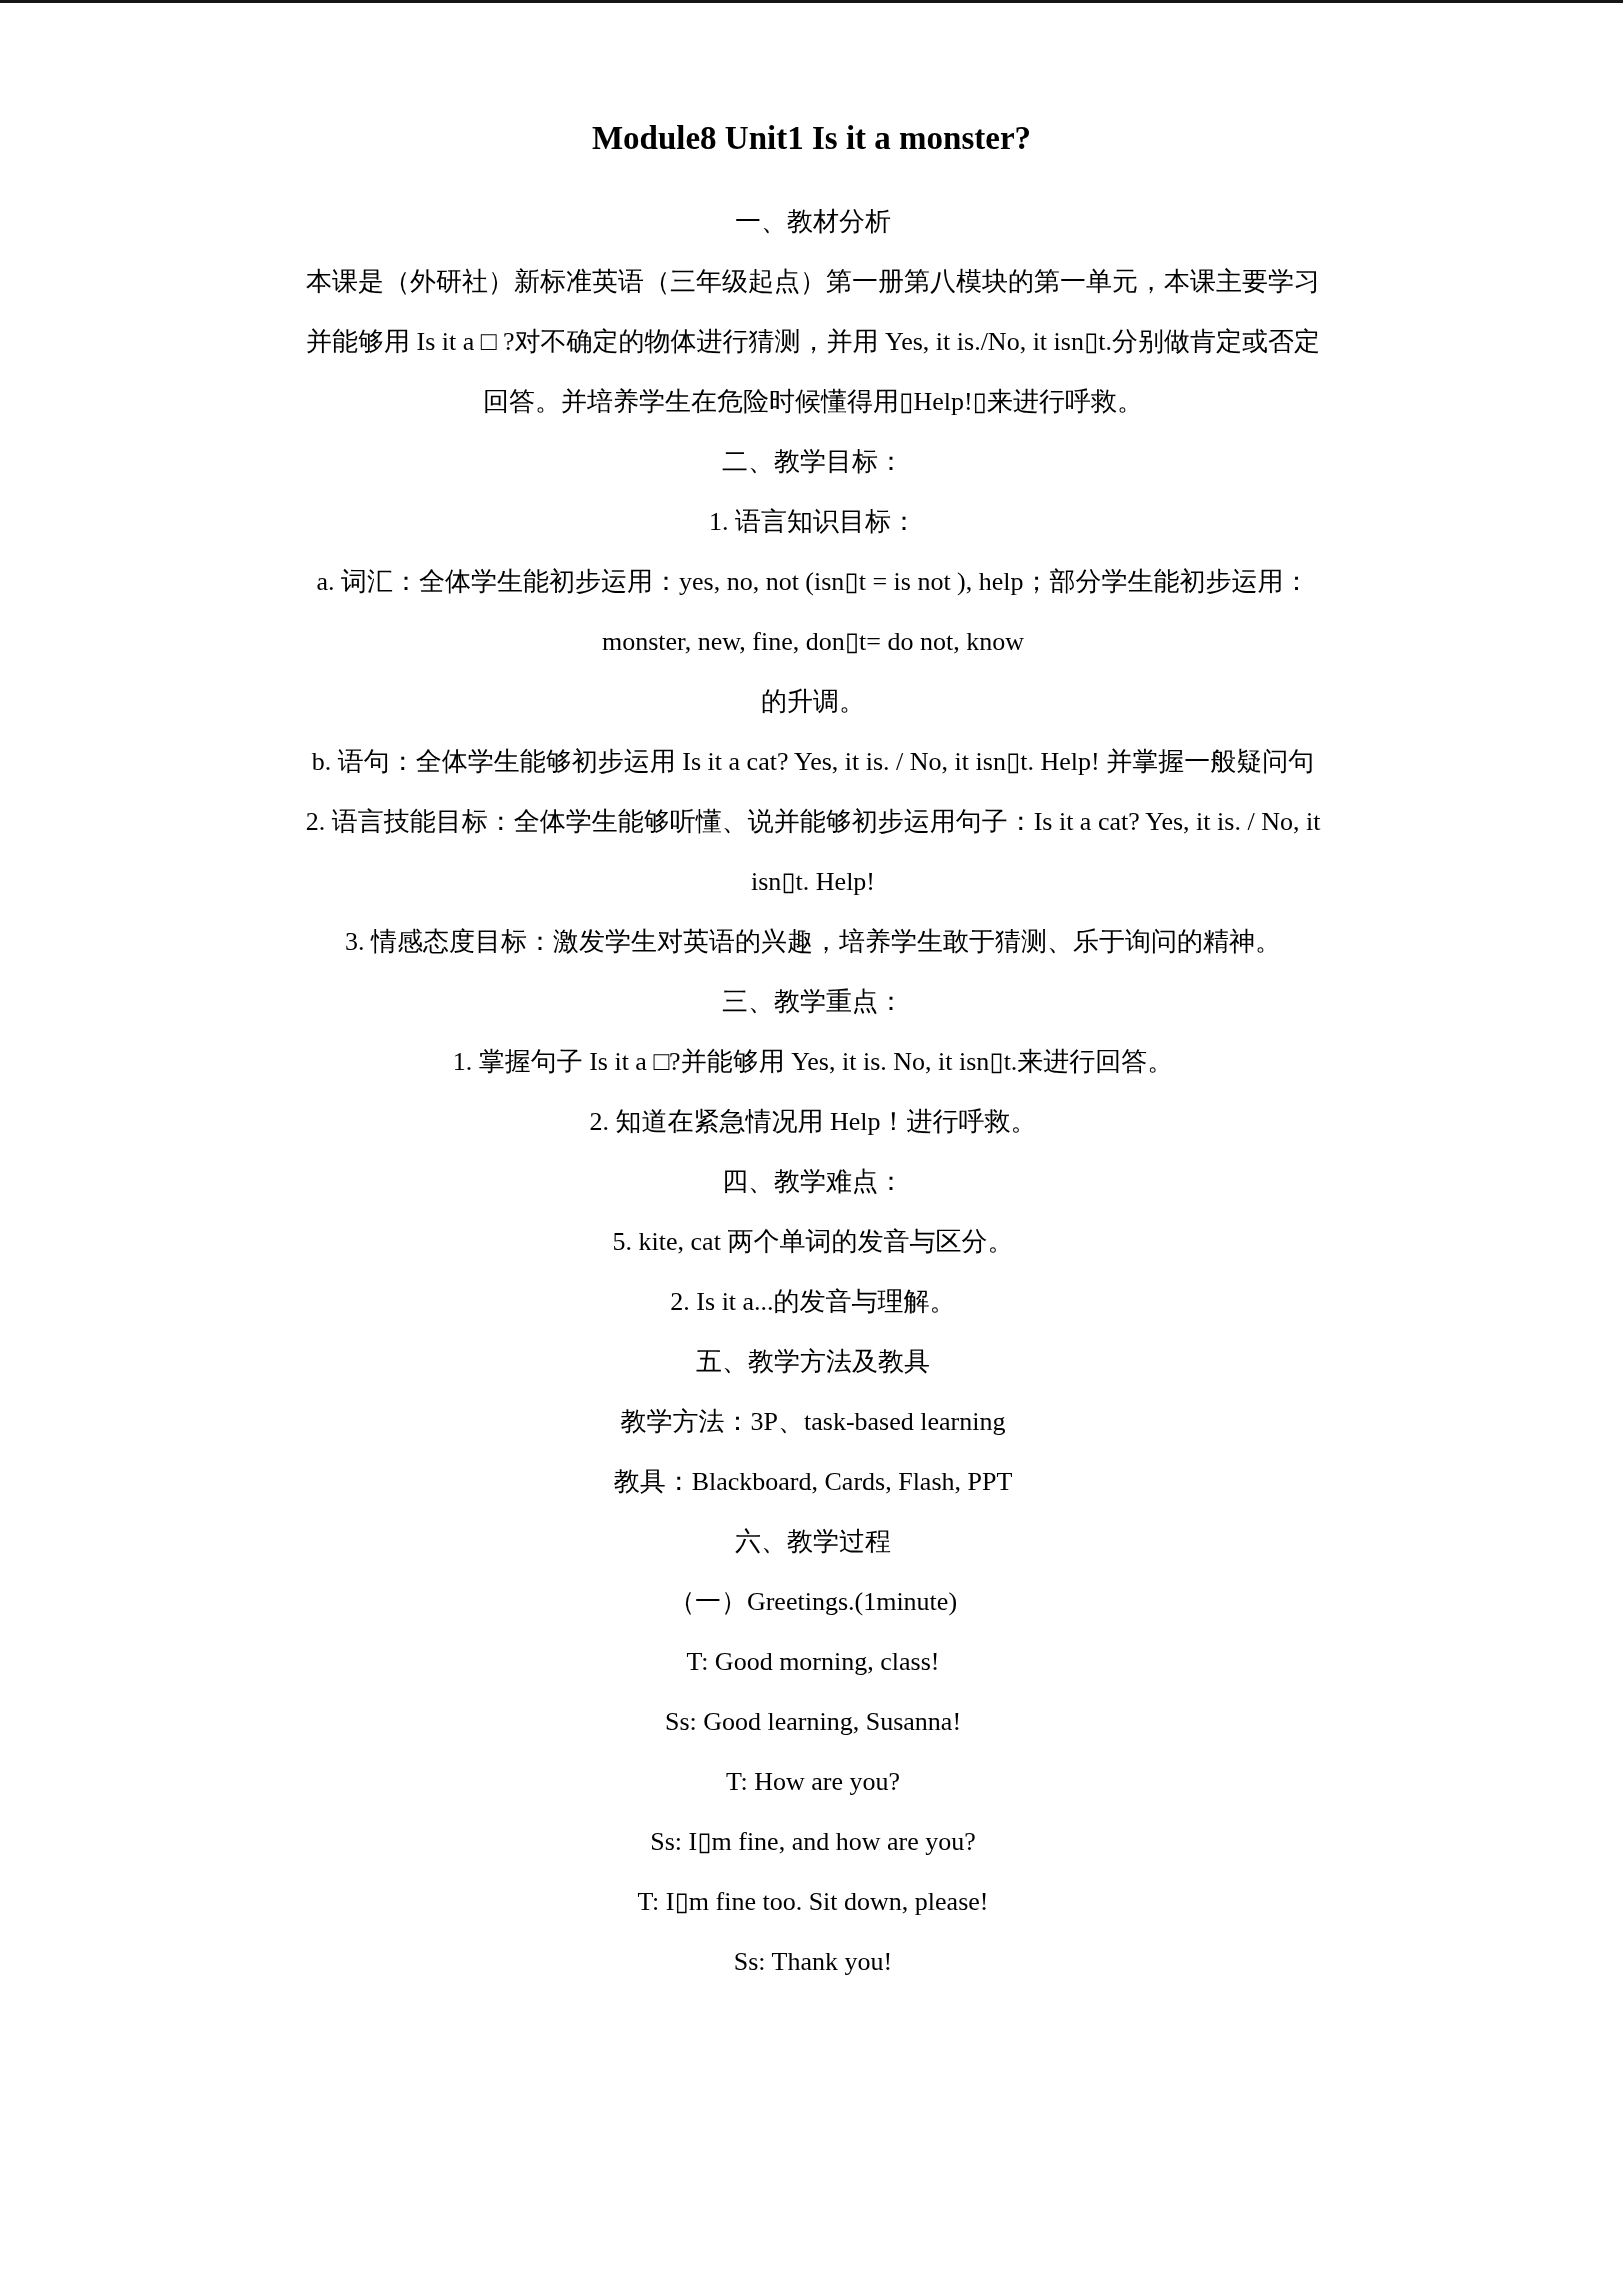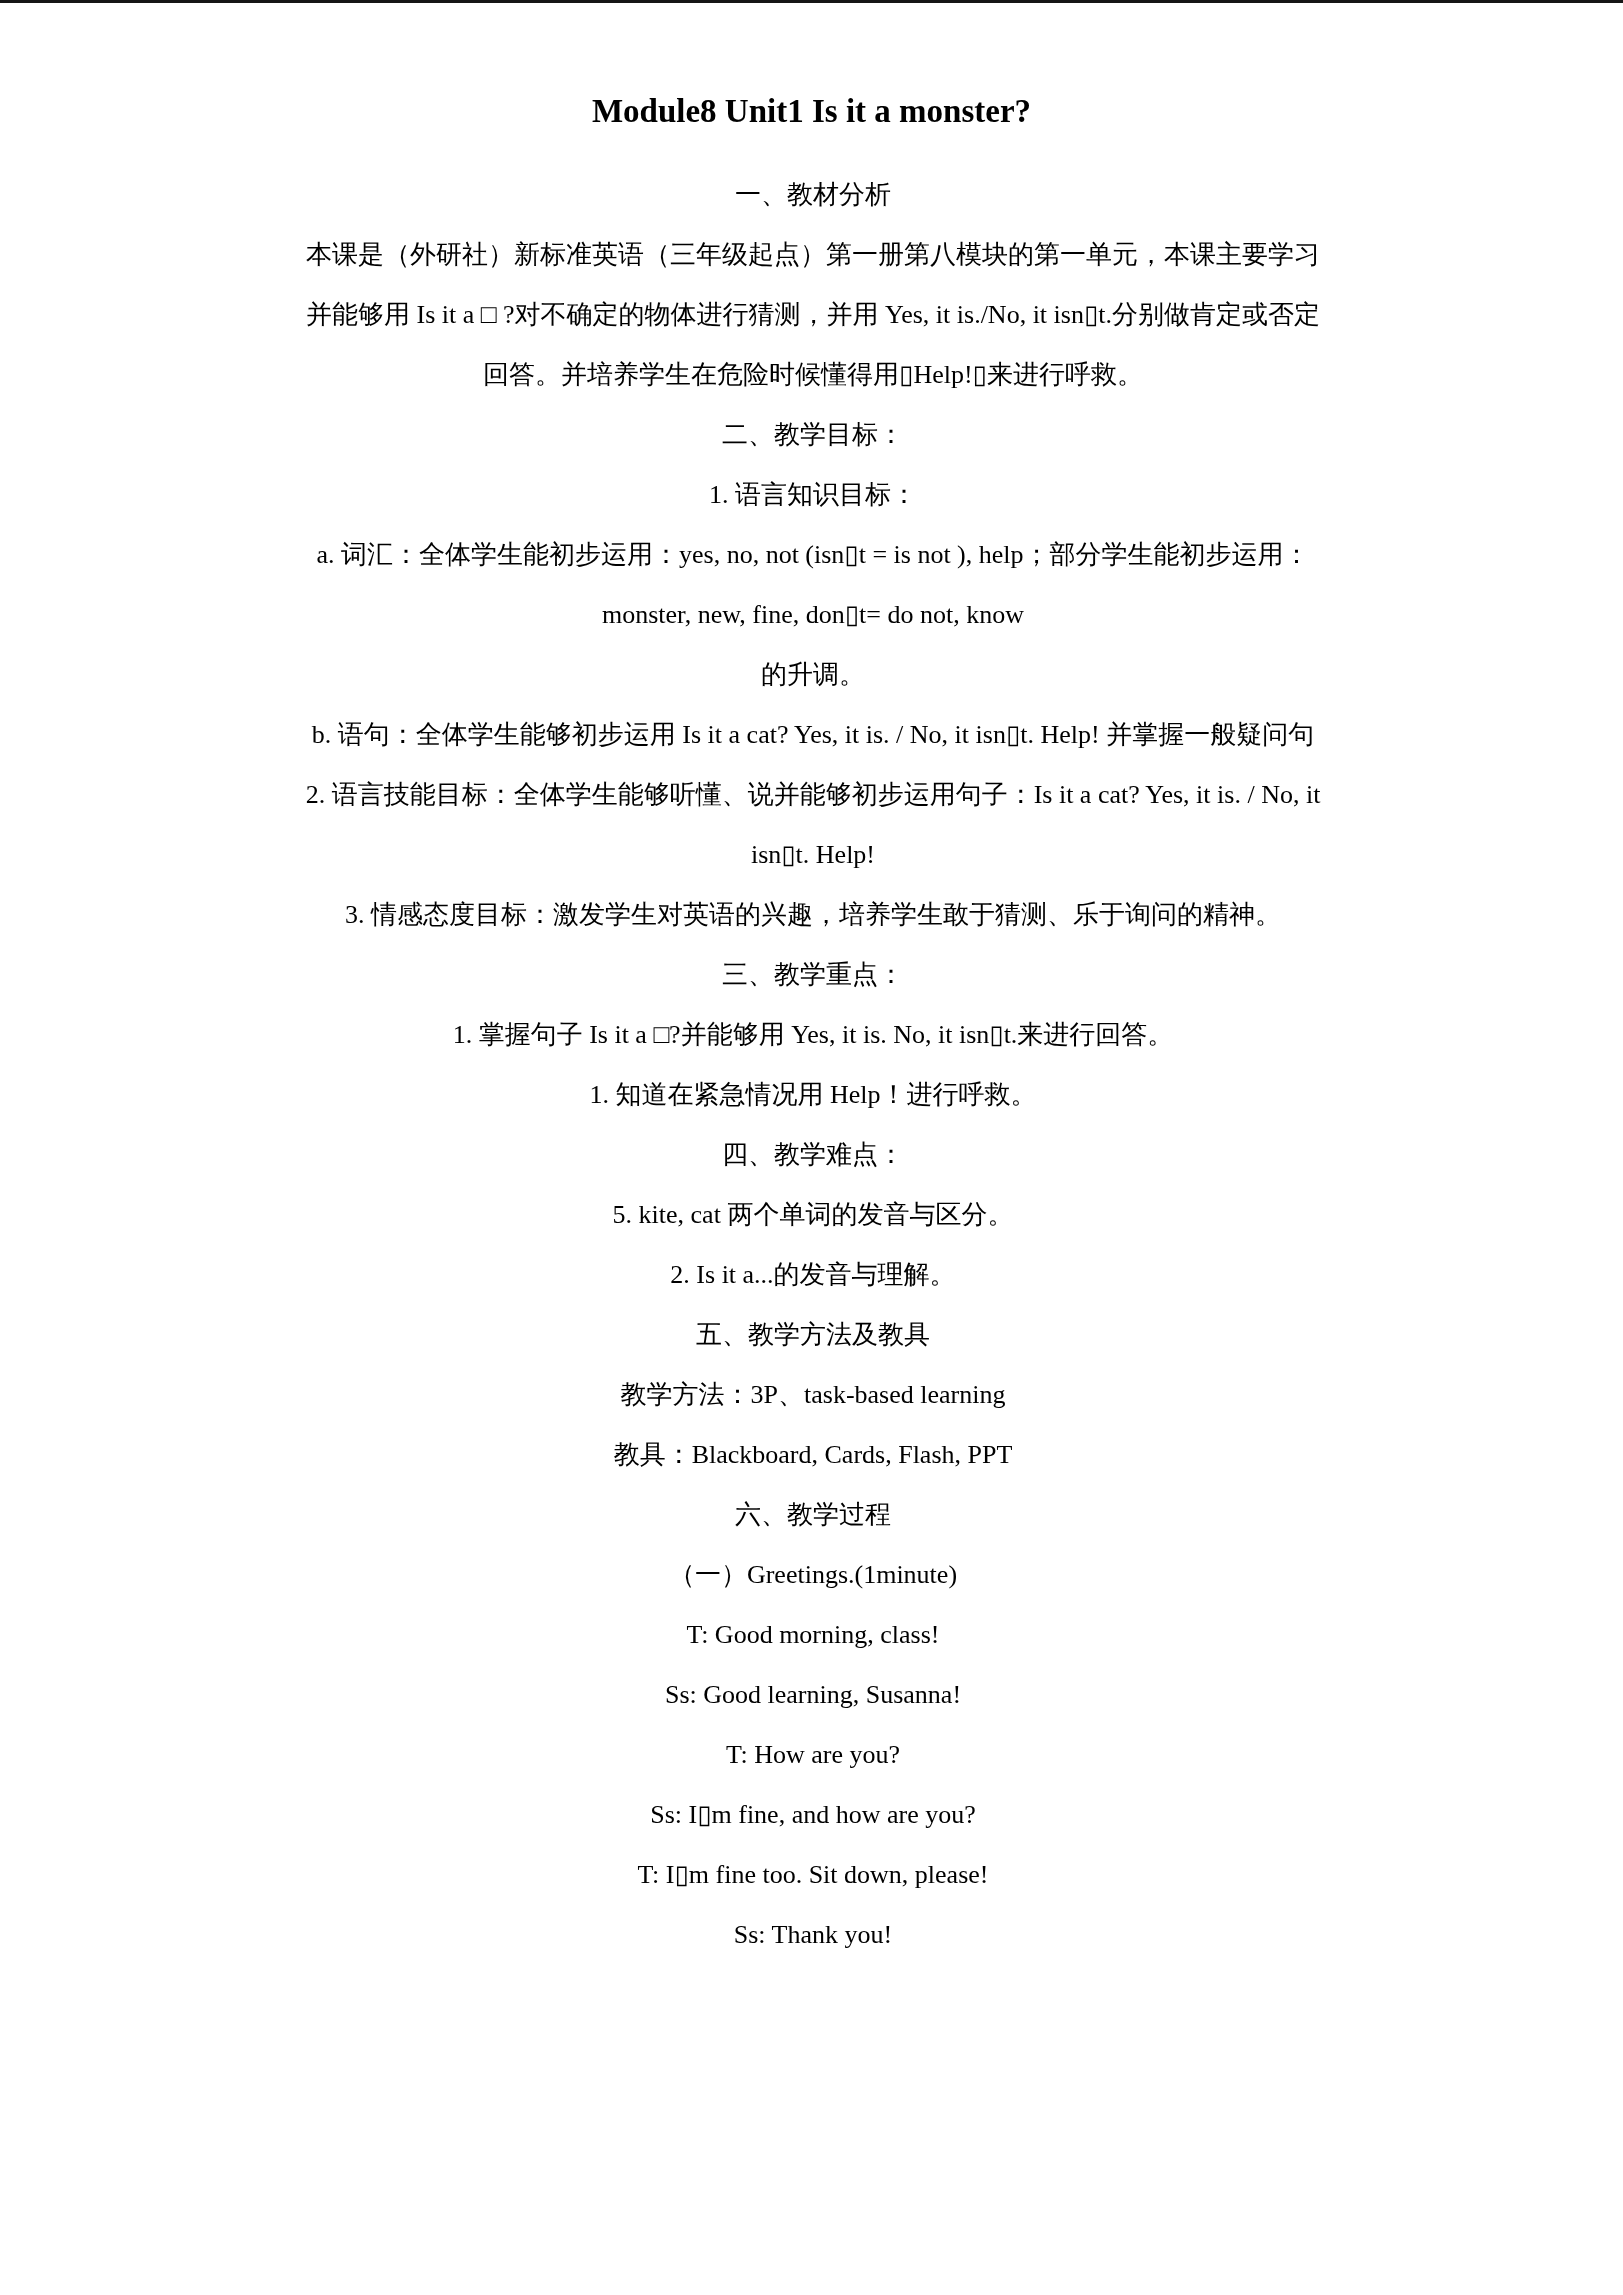--- a/index.html
+++ b/index.html
@@ -18,21 +18,21 @@
   .page-top-edge {
     position: absolute;
     top: 0;
     left: 0;
     width: 100%;
     height: 2.7px;
     background: #161616;
   }
   .doc-title {
     margin: 0;
-    padding-top: 89px;
+    padding-top: 116px;
     line-height: 44px;
     font-size: 33px;
     font-weight: 700;
     text-align: center;
     white-space: pre-wrap;
   }
   .doc-body {
     margin-top: 32px;
   }
   .doc-line {
@@ -59,21 +59,21 @@
   <p class="doc-line">1. 语言知识目标：</p>
   <p class="doc-line">a. 词汇：全体学生能初步运用：yes, no, not (isn▯t = is not ), help；部分学生能初步运用：</p>
   <p class="doc-line">monster, new, fine, don▯t= do not, know</p>
   <p class="doc-line">的升调。</p>
   <p class="doc-line">b. 语句：全体学生能够初步运用 Is it a cat? Yes, it is. / No, it isn▯t. Help! 并掌握一般疑问句</p>
   <p class="doc-line">2. 语言技能目标：全体学生能够听懂、说并能够初步运用句子：Is it a cat? Yes, it is. / No, it</p>
   <p class="doc-line">isn▯t. Help!</p>
   <p class="doc-line">3. 情感态度目标：激发学生对英语的兴趣，培养学生敢于猜测、乐于询问的精神。</p>
   <p class="doc-line">三、教学重点：</p>
   <p class="doc-line">1. 掌握句子 Is it a □?并能够用 Yes, it is. No, it isn▯t.来进行回答。</p>
-  <p class="doc-line">1. 知道在紧急情况用 Help！进行呼救。</p>
+  <p class="doc-line">2. 知道在紧急情况用 Help！进行呼救。</p>
   <p class="doc-line">四、教学难点：</p>
   <p class="doc-line">5. kite, cat 两个单词的发音与区分。</p>
   <p class="doc-line">2. Is it a...的发音与理解。</p>
   <p class="doc-line">五、教学方法及教具</p>
   <p class="doc-line">教学方法：3P、task-based learning</p>
   <p class="doc-line">教具：Blackboard, Cards, Flash, PPT</p>
   <p class="doc-line">六、教学过程</p>
   <p class="doc-line">（一）Greetings.(1minute)</p>
   <p class="doc-line">T: Good morning, class!</p>
   <p class="doc-line">Ss: Good learning, Susanna!</p>

